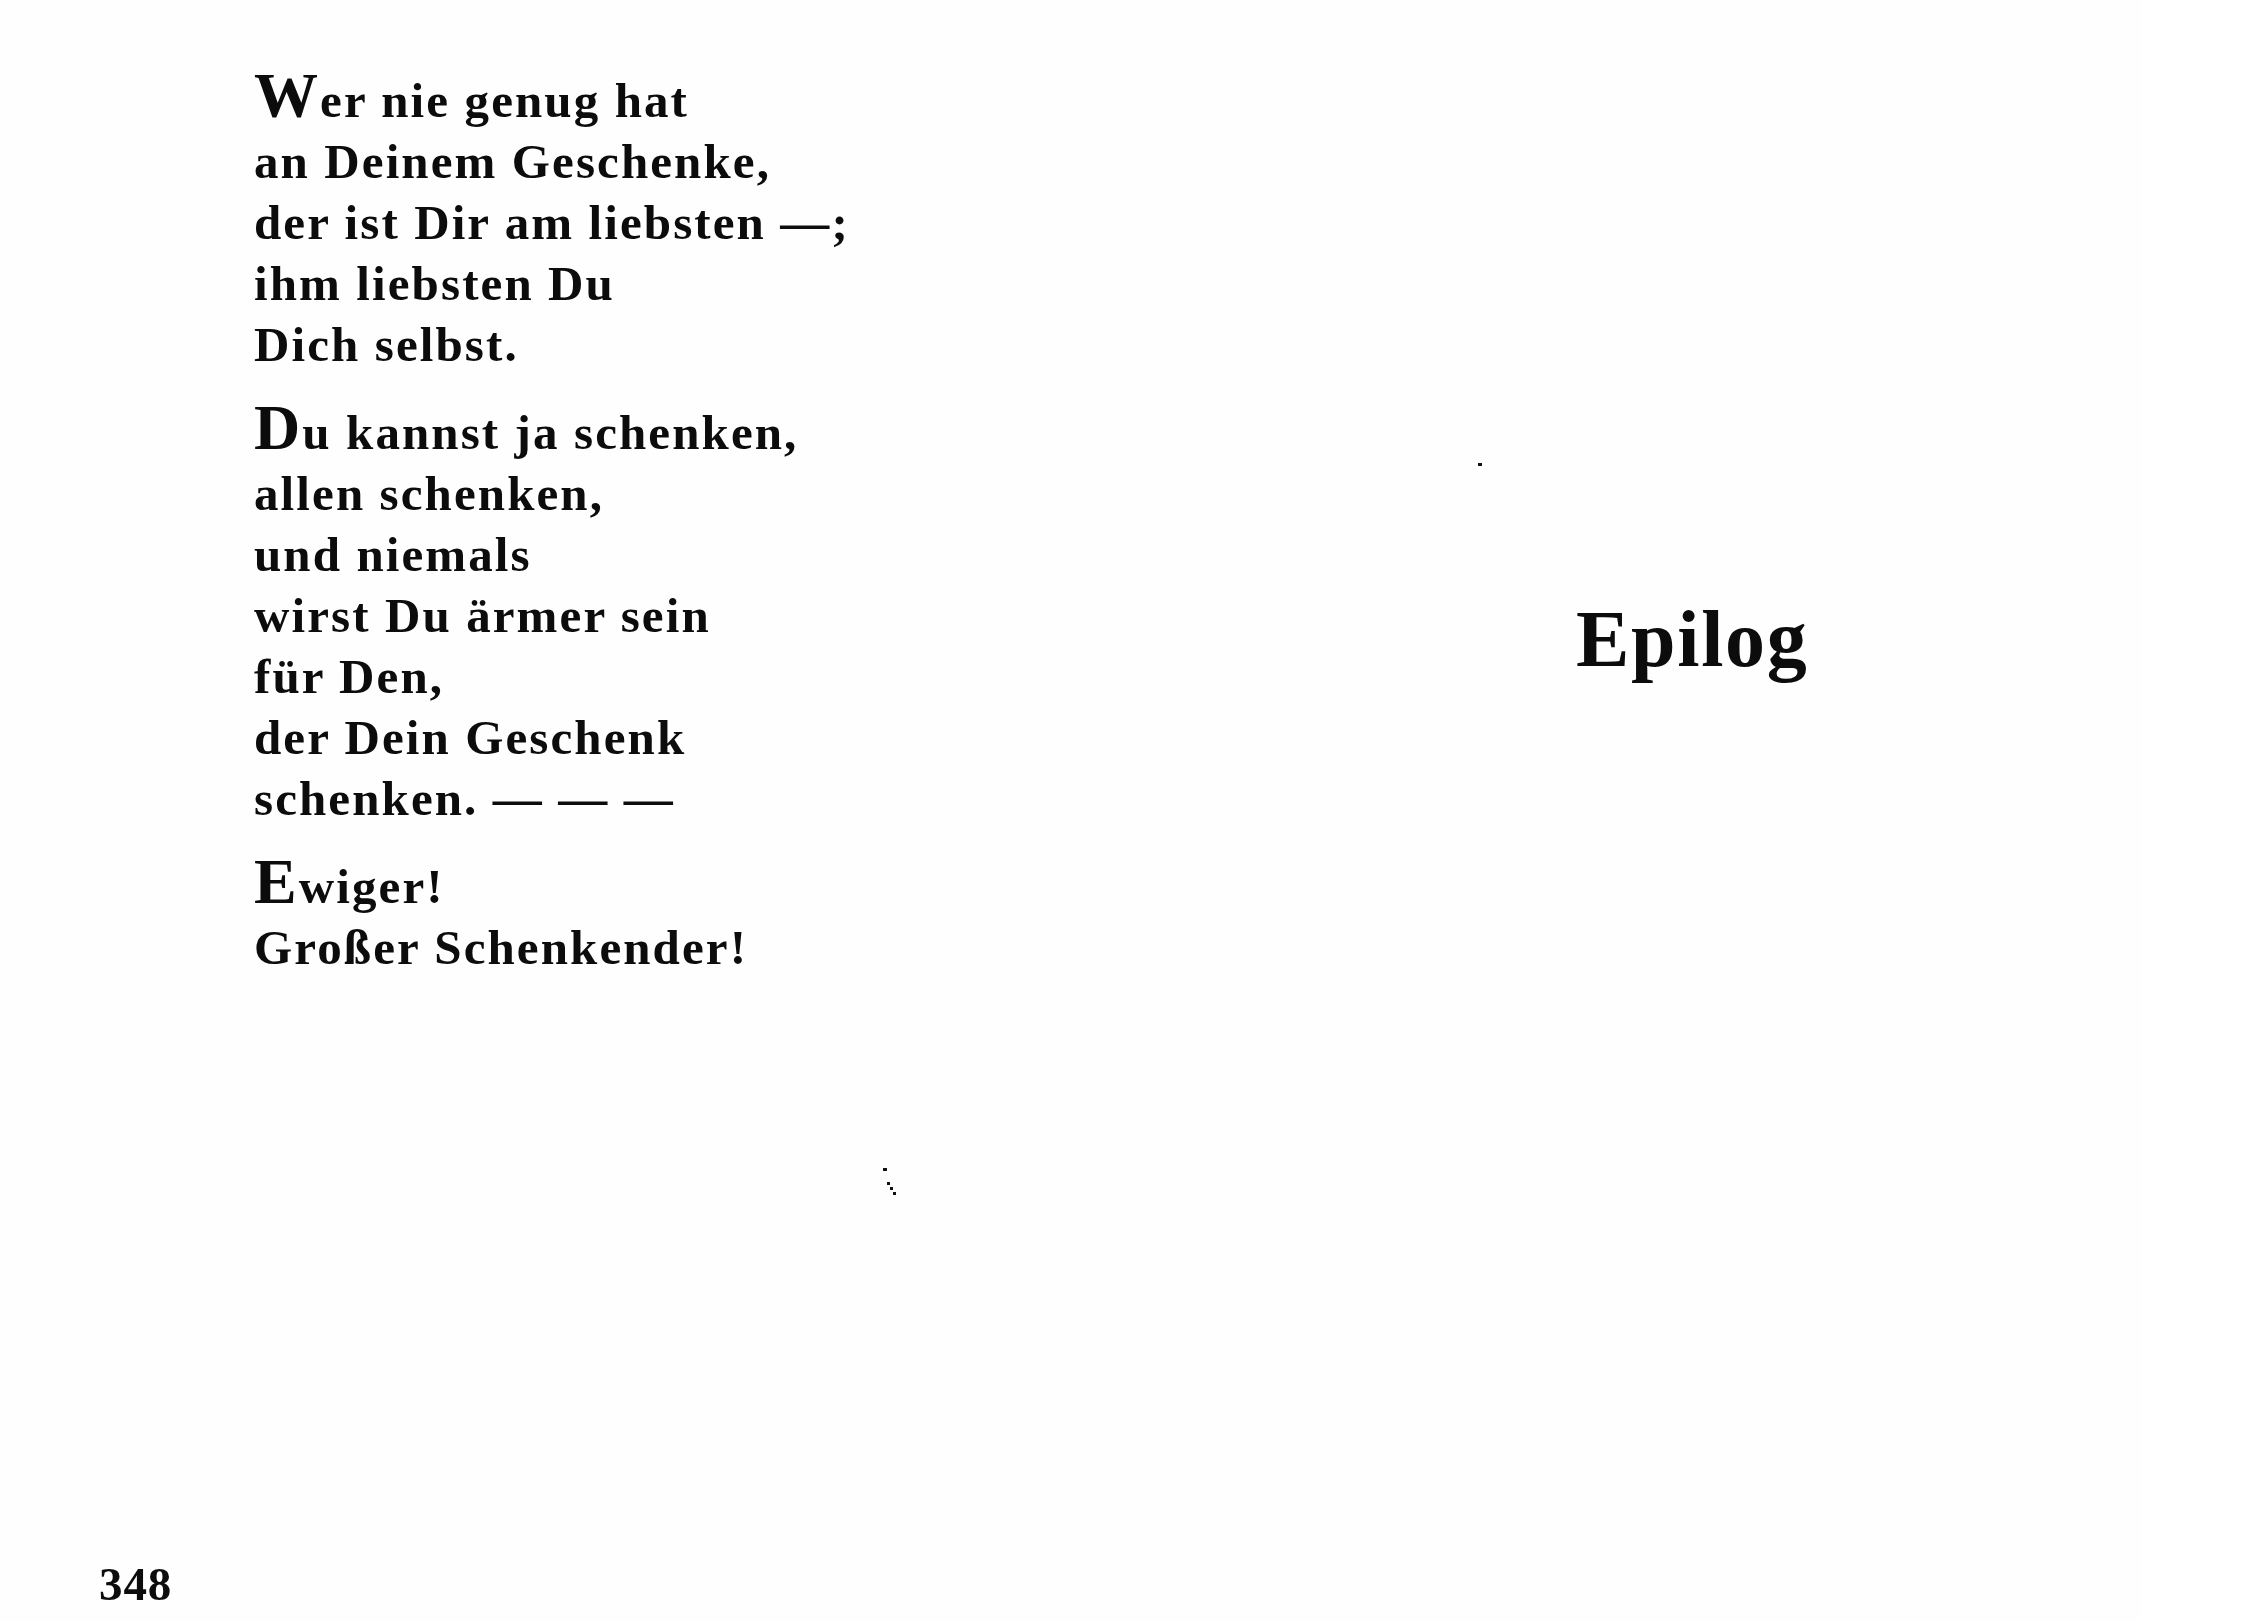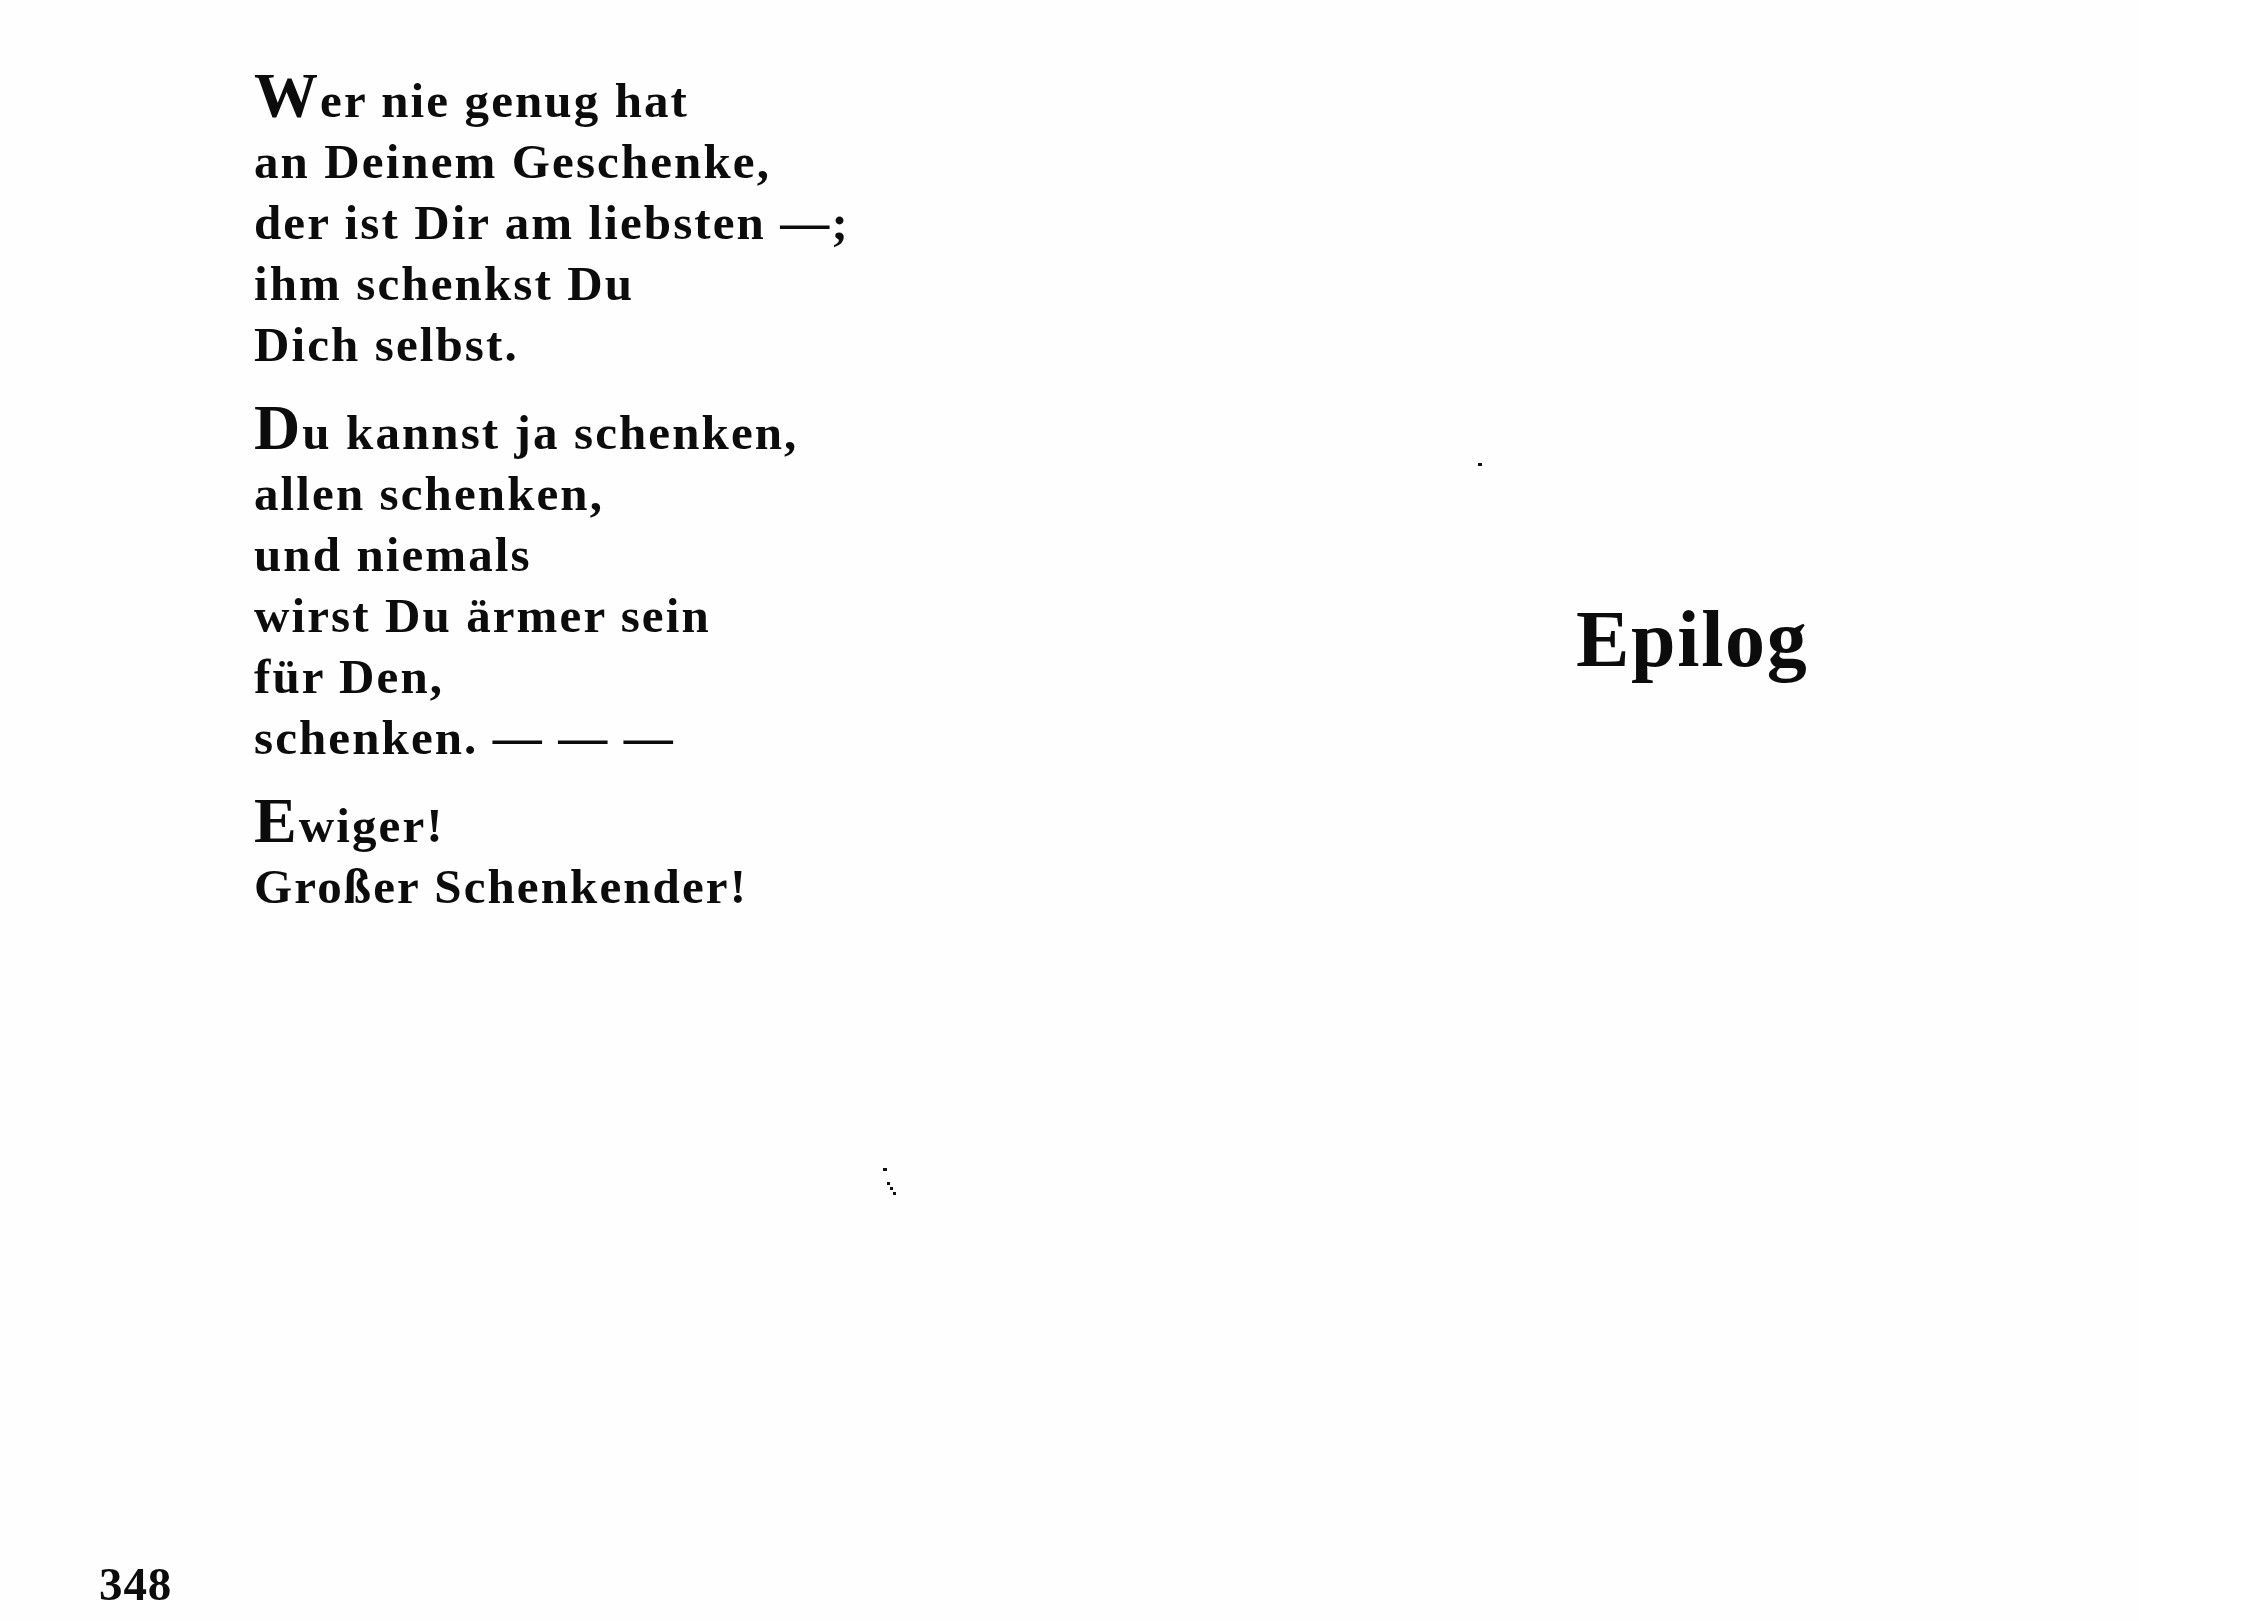--- a/index.html
+++ b/index.html
@@ -91,30 +91,31 @@
 <body>
 
 <div class="page">
 
   <div class="poem">
 
     <div class="stanza">
       <div class="poem-line stanza-first">Wer nie genug hat</div>
       <div class="poem-line">an Deinem Geschenke,</div>
       <div class="poem-line">der ist Dir am liebsten —;</div>
-      <div class="poem-line">ihm schenkst Du</div>
+      <div class="poem-line">ihm liebsten Du</div>
       <div class="poem-line">Dich selbst.</div>
     </div>
 
     <div class="stanza">
       <div class="poem-line stanza-first">Du kannst ja schenken,</div>
       <div class="poem-line">allen schenken,</div>
       <div class="poem-line">und niemals</div>
       <div class="poem-line">wirst Du ärmer sein</div>
       <div class="poem-line">für Den,</div>
+      <div class="poem-line">der Dein Geschenk</div>
       <div class="poem-line">schenken. — — —</div>
     </div>
 
     <div class="stanza">
       <div class="poem-line stanza-first">Ewiger!</div>
       <div class="poem-line">Großer Schenkender!</div>
     </div>
 
   </div>
 

